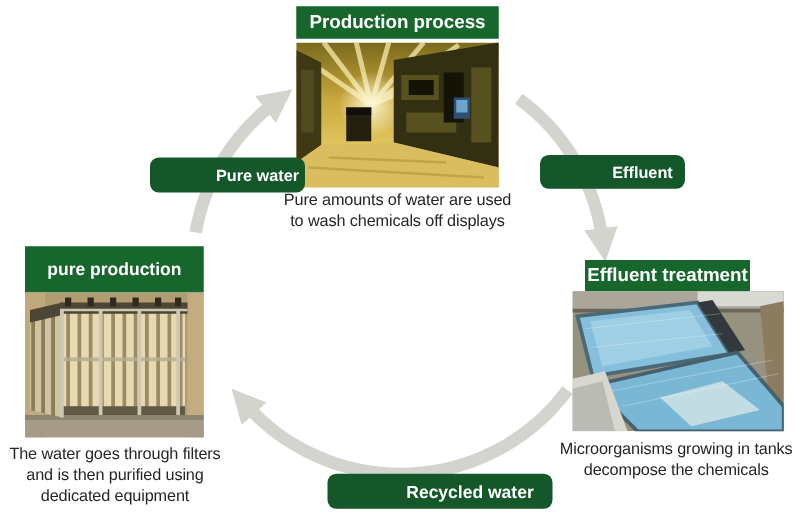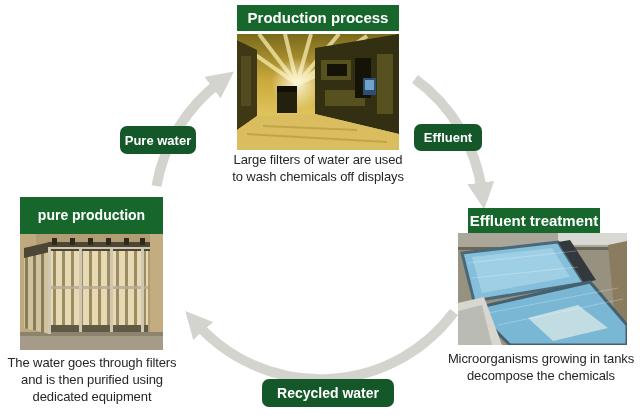--- a/index.html
+++ b/index.html
@@ -22,21 +22,21 @@
     text-align:center;line-height:1.18;
   }
   .photo{position:absolute;z-index:3;display:block;}
   .caption{
     position:absolute;z-index:3;text-align:center;color:var(--caption-text);
     font-size:13px;line-height:17px;letter-spacing:-0.1px;
   }
   .badge{
     position:absolute;z-index:5;background:var(--badge-green);color:#fff;
     font-weight:700;border-radius:7px;display:flex;align-items:center;
-    justify-content:center;text-align:center;
+    justify-content:center;text-align:center;padding-left:48px;
   }
 </style>
 </head>
 <body>
 
 <div class="canvas">
 
   <svg class="arrows-layer" width="640" height="420" viewBox="0 0 640 420">
     <defs>
       <marker id="arrowhead" viewBox="0 0 10 10" refX="3.5" refY="5" markerWidth="2.7" markerHeight="2.7" orient="auto">
@@ -93,21 +93,21 @@
     <rect x="4" y="22" width="10" height="50" fill="#565022" opacity="0.8"></rect>
     <polygon points="0,96 20,82 78,80 162,100 162,116 0,116" fill="#d9bd5f"></polygon>
     <g stroke="#b69a3e" stroke-width="2" opacity="0.7">
       <line x1="10" y1="100" x2="150" y2="108"></line>
         <line x1="26" y1="92" x2="120" y2="96"></line>
     </g>
     <rect x="40" y="52" width="20" height="27" fill="#23200e"></rect>
     <rect x="40" y="52" width="20" height="6" fill="#111006"></rect>
   </svg>
   <div class="caption" style="left:212px;top:151px;width:212px;">
-    <div>Large filters of water are used</div>
+    <div>Pure amounts of water are used</div>
     <div>to wash chemicals off displays</div>
   </div>
 
   <div class="stage" style="left:468px;top:208px;width:132px;">
     <div class="stage-header" style="height:25px;font-size:15px;">
       <span>Effluent treatment</span>
     </div>
   </div>
   <svg class="photo" style="left:458px;top:233px;" width="169" height="112" viewBox="0 0 169 112">
     <rect width="169" height="112" fill="#97917f"></rect>
@@ -179,20 +179,20 @@
   </svg>
   <div class="caption" style="left:1px;top:354px;width:182px;">
     <div>The water goes through filters</div>
     <div>and is then purified using</div>
     <div>dedicated equipment</div>
   </div>
 
   <div class="badge" style="left:120px;top:126px;width:76px;height:28px;font-size:13px;">
     <span>Pure water</span>
   </div>
-  <div class="badge" style="left:414px;top:124px;width:68px;height:27px;font-size:13px;">
+  <div class="badge" style="left:432px;top:124px;width:68px;height:27px;font-size:13px;">
     <span>Effluent</span>
   </div>
   <div class="badge" style="left:262px;top:379px;width:132px;height:28px;font-size:14px;">
     <span>Recycled water</span>
   </div>
 
 </div>
 
 </body></html>

